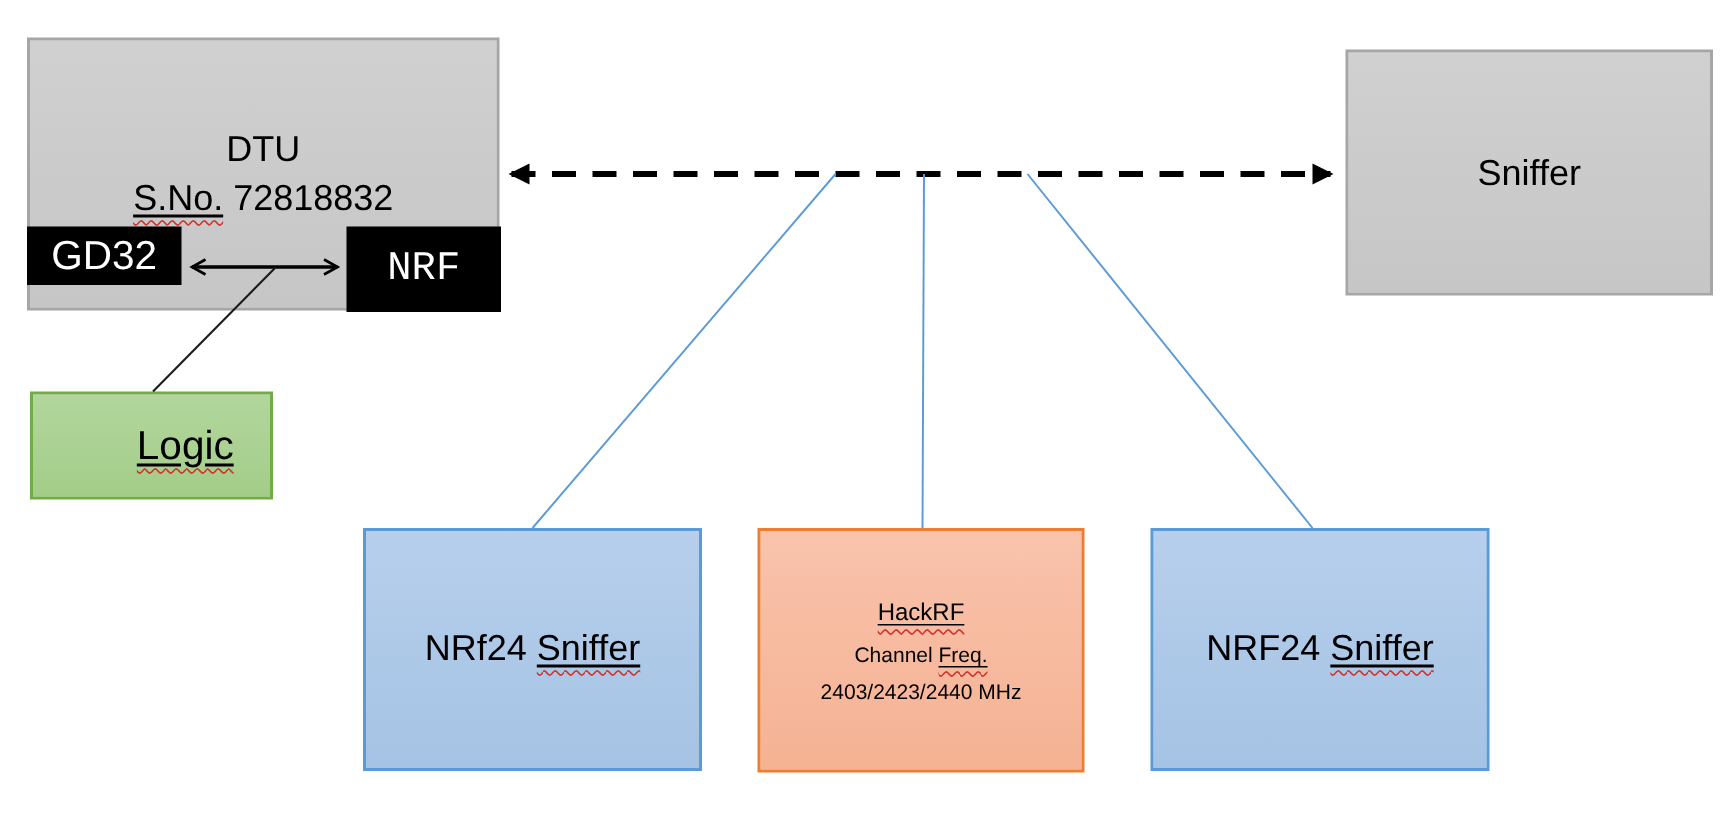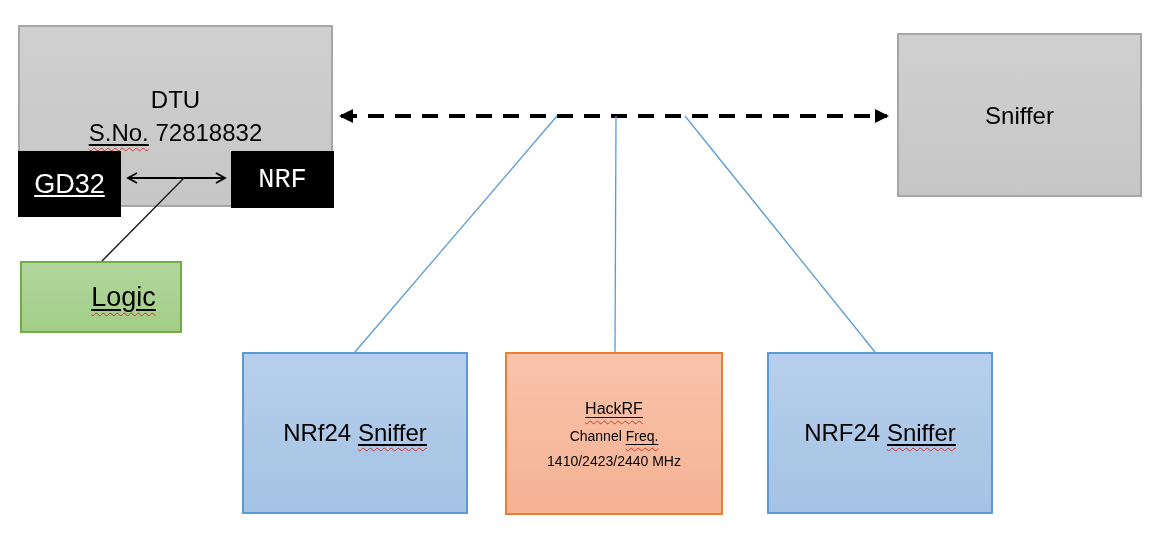--- a/index.html
+++ b/index.html
@@ -10,21 +10,21 @@
   .box { position:absolute; box-sizing:border-box; display:flex; flex-direction:column;
          align-items:center; justify-content:center; text-align:center; }
 
   .gray  { background:linear-gradient(#d0d0d0,#c6c6c6); border:2px solid #a6a6a6; }
   .black { background:#000; color:#fff; }
   .green { background:linear-gradient(#b2d69d,#a3cd87); border:2px solid #70ad47; }
   .blue  { background:linear-gradient(#b7cfec,#a5c3e4); border:2px solid #5b9bd5; }
   .orange{ background:linear-gradient(#f9c3ac,#f5b293); border:2px solid #ed7d31; }
 
   .dtu-box      { left:18px;  top:25px;  width:315px; height:182px; font-size:24px; line-height:33px; }
-  .gd32-chip    { left:18px;  top:151px; width:103px; height:66px;  font-size:27px;text-decoration:underline; }
+  .gd32-chip    { left:18px;  top:151px; width:103px; height:39px;  font-size:27px; }
   .nrf-chip     { left:231px; top:151px; width:103px; height:57px;  font-size:27px;font-family:Liberation Mono, monospace; }
   .logic-box    { left:20px;  top:261px; width:162px; height:72px;  font-size:27px;padding-left:45px; }
   .inverter-box { left:897px; top:33px;  width:245px; height:164px; font-size:24px; line-height:33px; }
   .sniff-l      { left:242px; top:352px; width:226px; height:162px; font-size:24px; line-height:34px; }
   .hackrf-box   { left:505px; top:352px; width:218px; height:163px; }
   .sniff-r      { left:767px; top:352px; width:226px; height:162px; font-size:24px; line-height:34px; }
 
   .hackrf-title { font-size:16px; line-height:31px; }
   .hackrf-sub   { font-size:14px; line-height:25px; }
 
@@ -61,21 +61,21 @@
     <div>Sniffer</div>
   </div>
 
   <div class="box blue sniff-l">
     <div><span>NRf24 </span><span class="mis"><span class="u">Sniffer</span></span></div>
   </div>
 
   <div class="box orange hackrf-box">
     <div class="hackrf-title"><span class="mis"><span class="u">HackRF</span></span></div>
     <div class="hackrf-sub"><span>Channel </span><span class="mis"><span class="u">Freq.</span></span></div>
-    <div class="hackrf-sub">1410/2423/2440 MHz</div>
+    <div class="hackrf-sub">2403/2423/2440 MHz</div>
   </div>
 
   <div class="box blue sniff-r">
     <div><span>NRF24 </span><span class="mis"><span class="u">Sniffer</span></span></div>
   </div>
 
   <svg class="lines" viewBox="0 0 1157 543">
     <defs>
       <marker id="mBig" markerUnits="userSpaceOnUse" markerWidth="16" markerHeight="16" refX="13" refY="8" orient="auto-start-reverse">
         <path d="M1,1 L15,8 L1,15 Z" fill="#000"></path>

